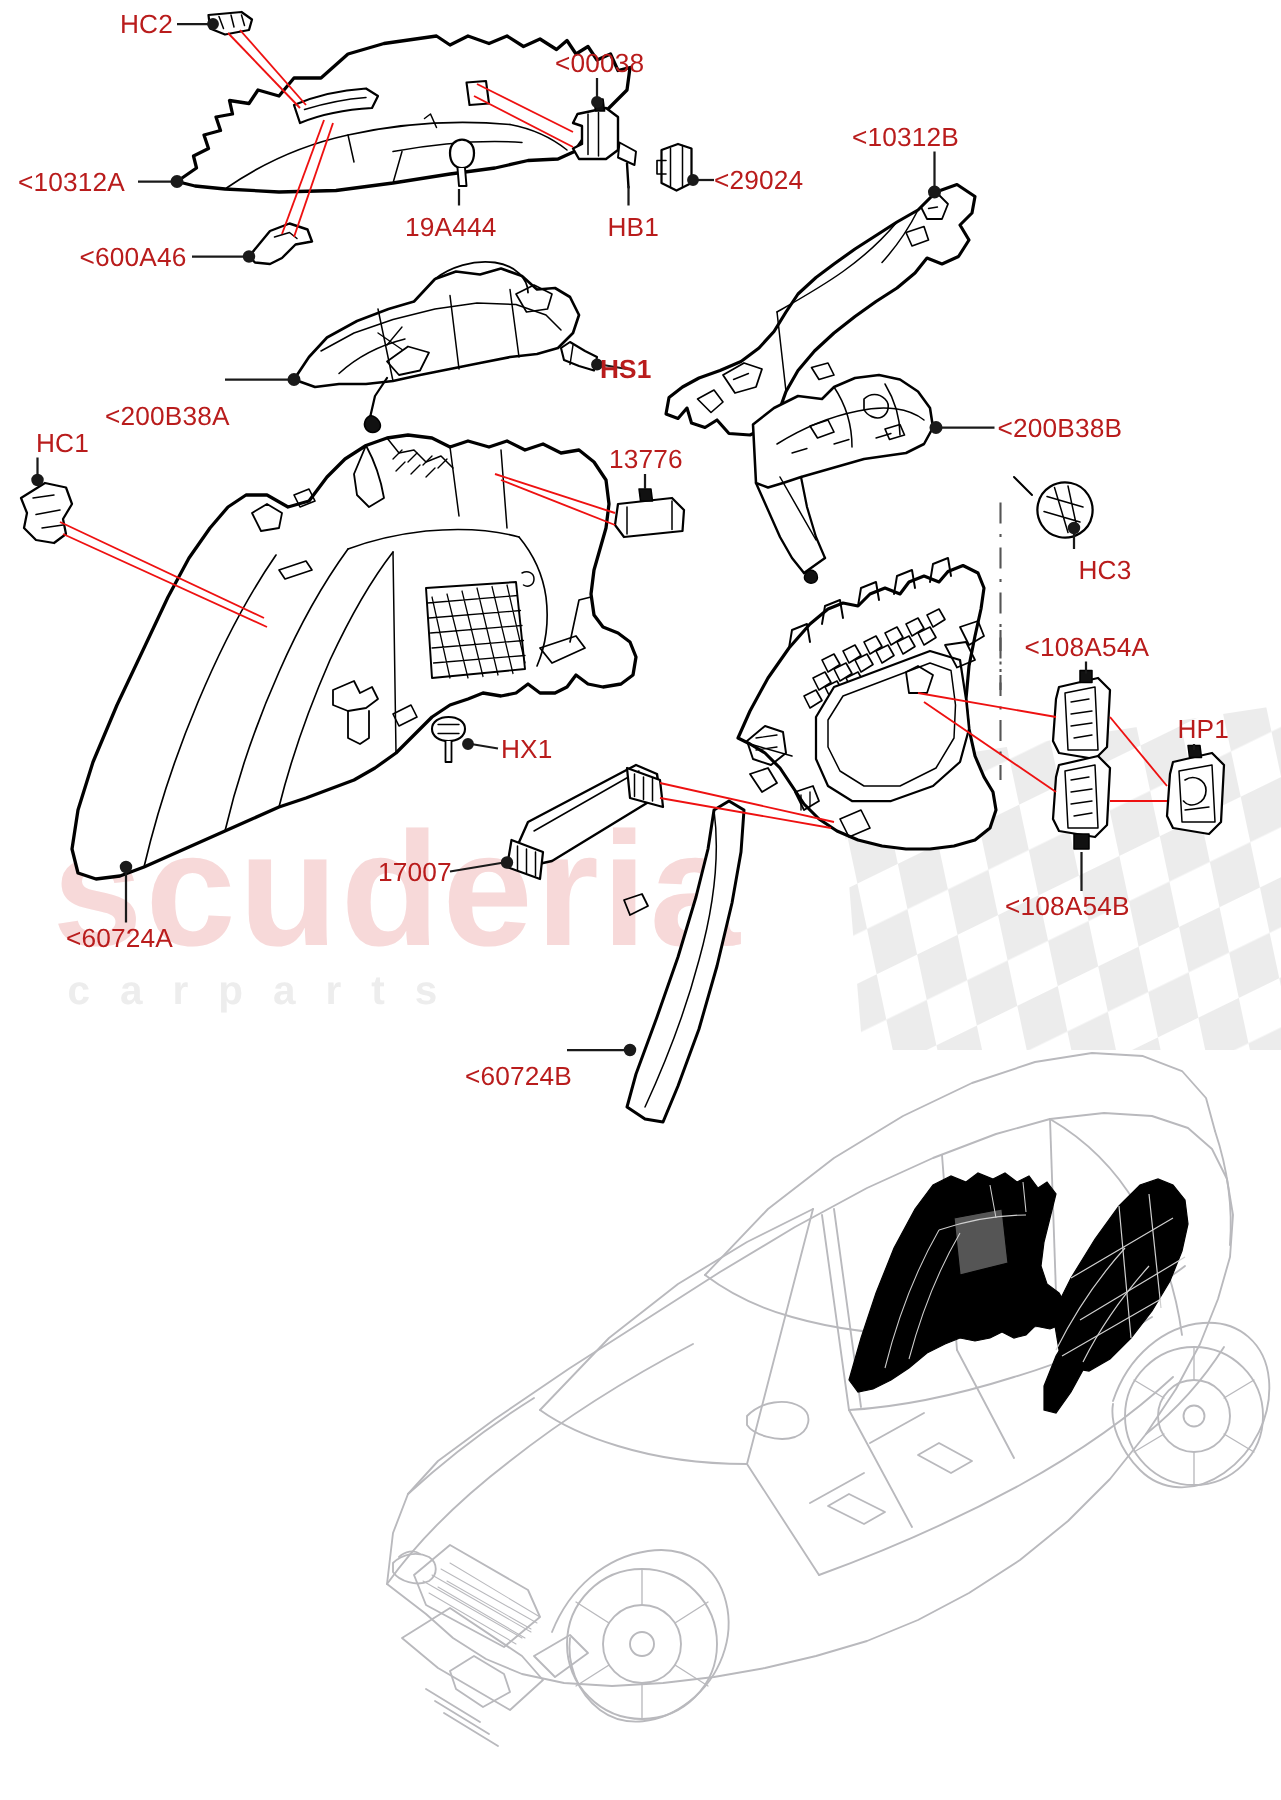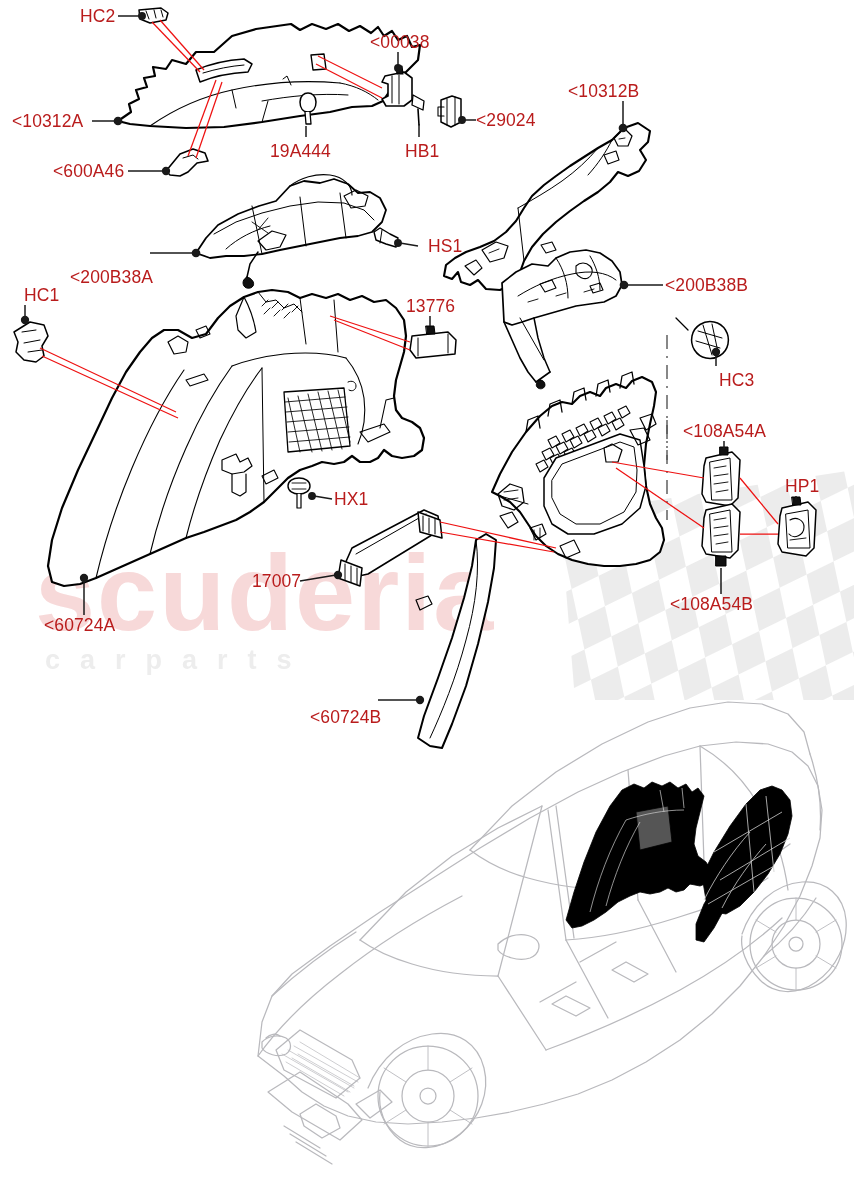--- a/index.html
+++ b/index.html
@@ -513,21 +513,21 @@
   <div>
     <div class="lbl" style="left:80px;  top:8px;">HC2</div>
     <div class="lbl" style="left:370px; top:34px;">&lt;00038</div>
     <div class="lbl" style="left:568px; top:83px;">&lt;10312B</div>
     <div class="lbl" style="left:12px;  top:113px;">&lt;10312A</div>
     <div class="lbl" style="left:476px; top:112px;">&lt;29024</div>
     <div class="lbl" style="left:270px; top:143px;">19A444</div>
     <div class="lbl" style="left:405px; top:143px;">HB1</div>
     <div class="lbl" style="left:53px;  top:163px;">&lt;600A46</div>
     <div class="lbl" style="left:70px;  top:245px;margin-top:24px;">&lt;200B38A</div>
-    <div class="lbl" style="left:428px; top:238px;">HS1</div>
+    <div class="lbl" style="left:400px; top:238px;font-weight:bold;">HS1</div>
     <div class="lbl" style="left:665px; top:277px;">&lt;200B38B</div>
     <div class="lbl" style="left:4px;   top:287px;margin-left:20px;">HC1</div>
     <div class="lbl" style="left:406px; top:298px;">13776</div>
     <div class="lbl" style="left:719px; top:372px;">HC3</div>
     <div class="lbl" style="left:683px; top:423px;">&lt;108A54A</div>
     <div class="lbl" style="left:785px; top:478px;text-align:center;">HP1</div>
     <div class="lbl" style="left:334px; top:491px;">HX1</div>
     <div class="lbl" style="left:252px; top:573px;">17007</div>
     <div class="lbl" style="left:670px; top:596px;">&lt;108A54B</div>
     <div class="lbl" style="left:44px;  top:617px;">&lt;60724A</div>

